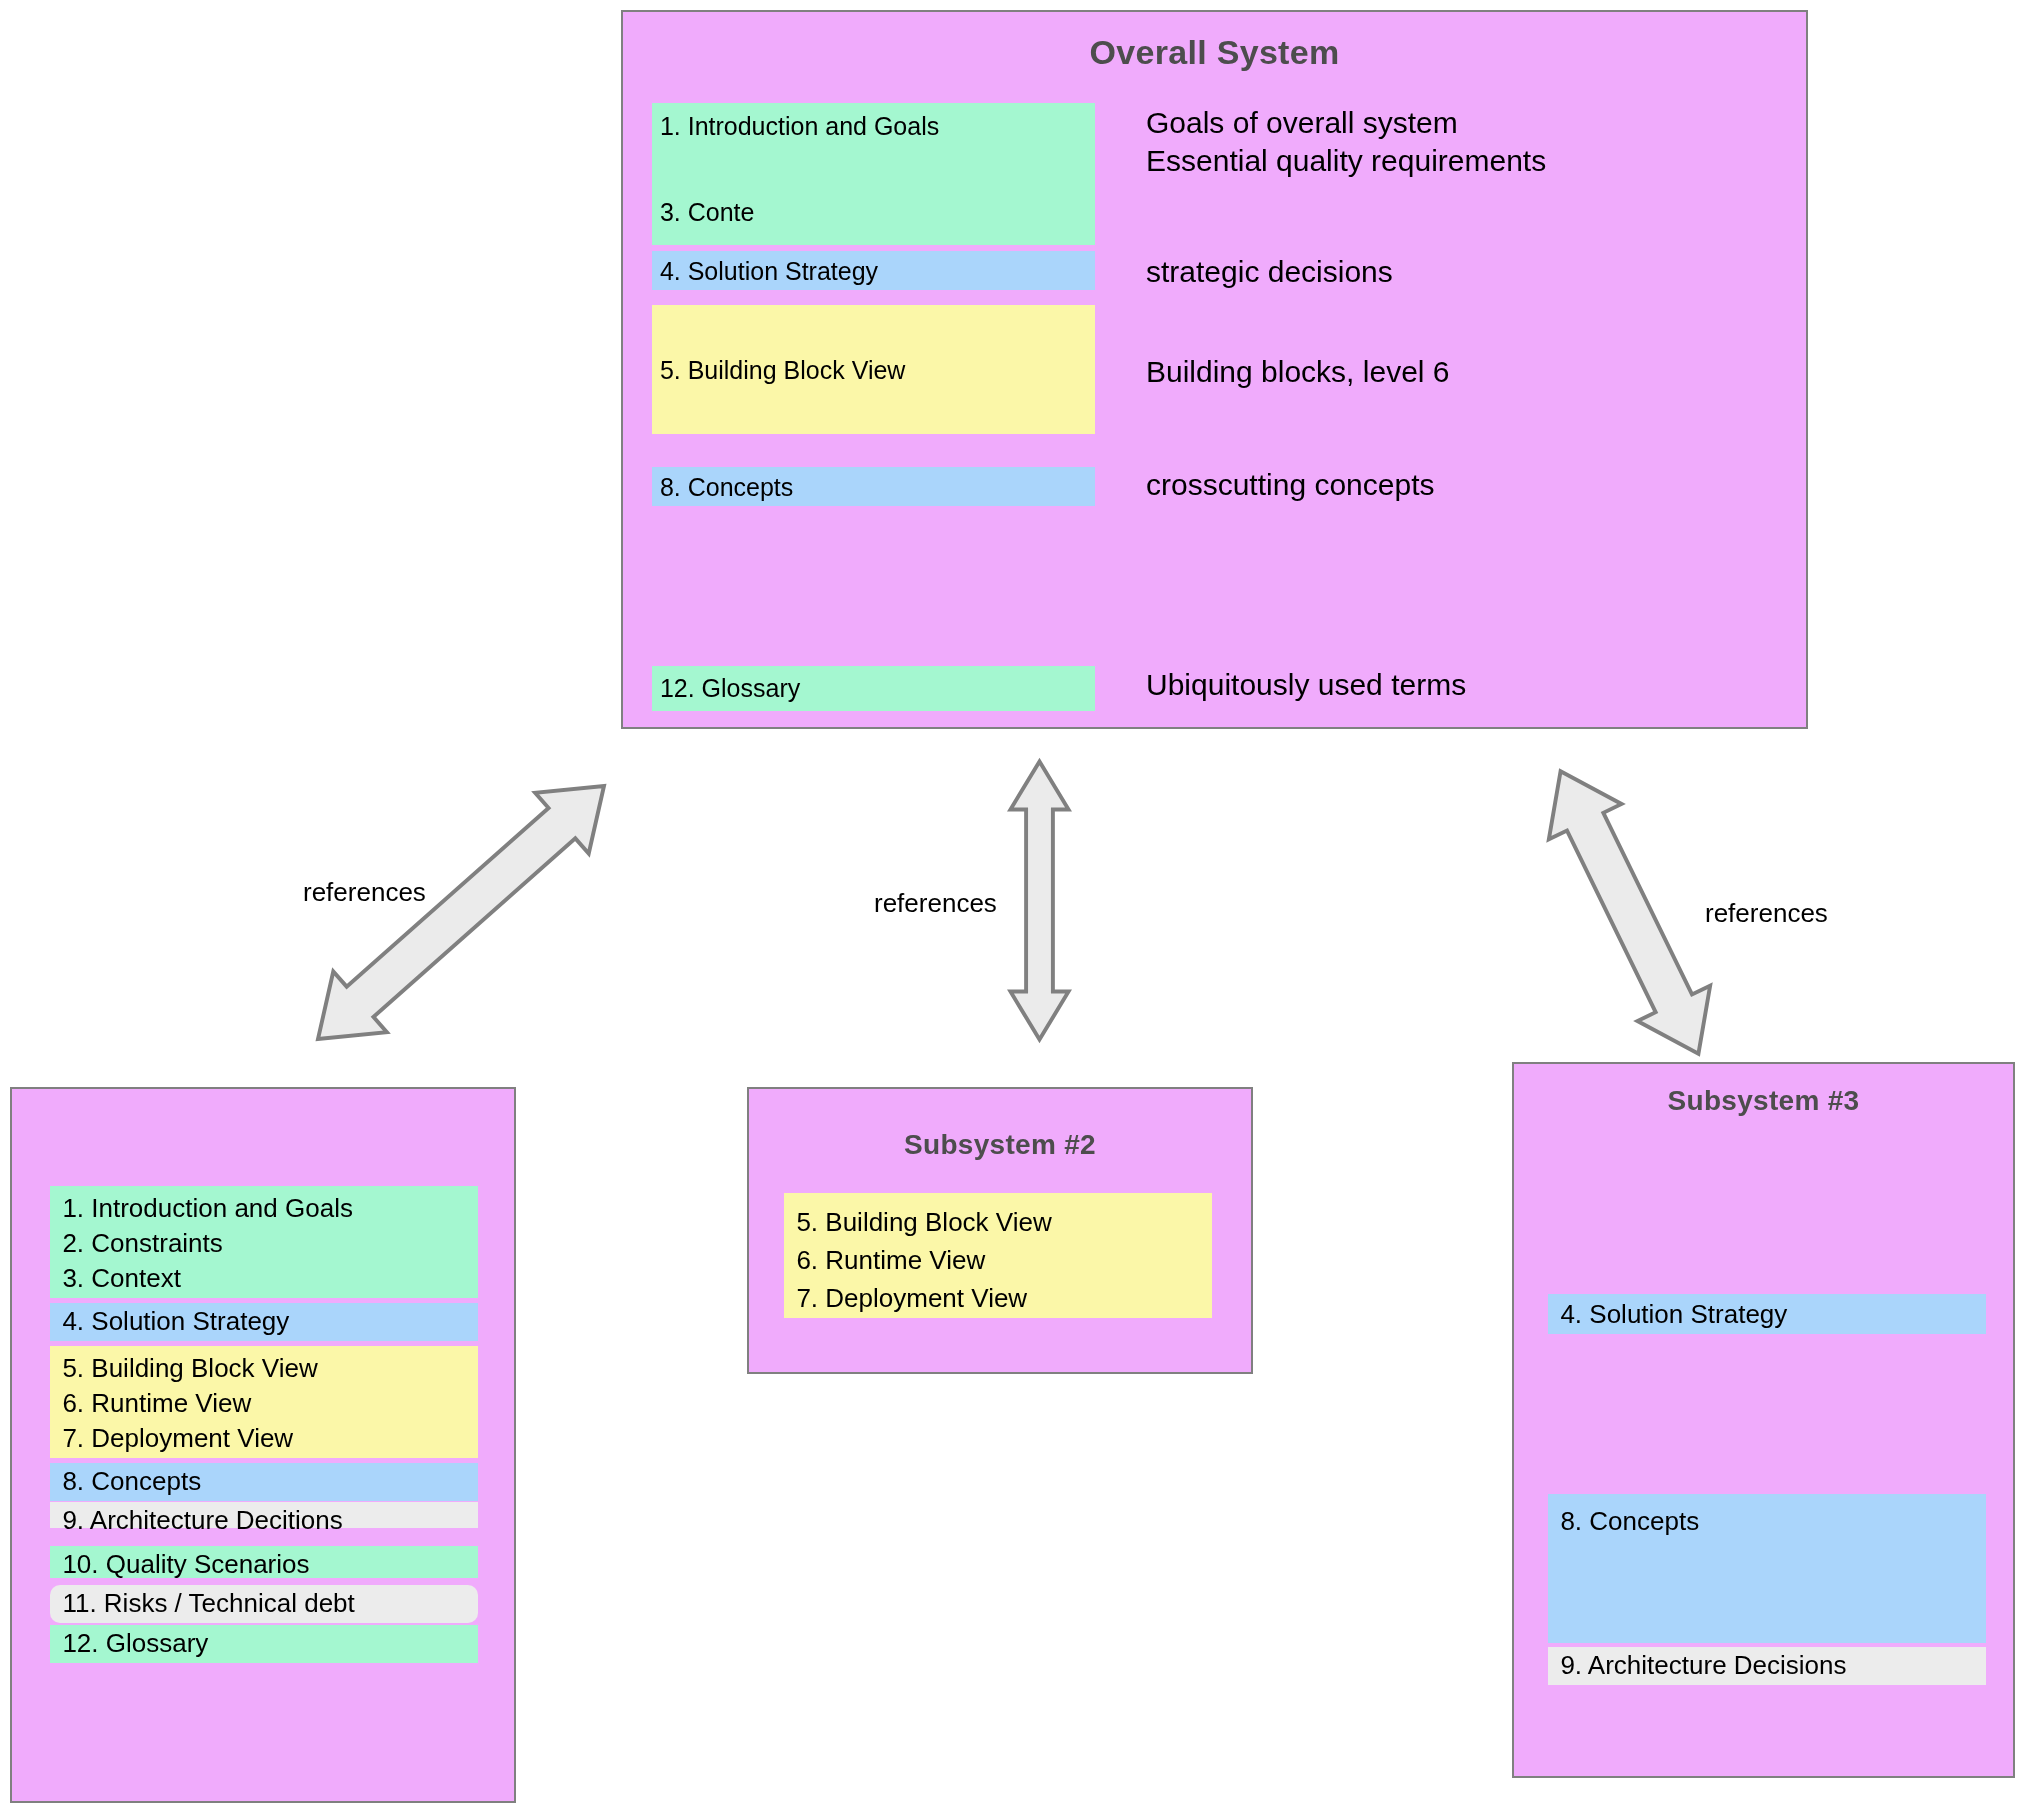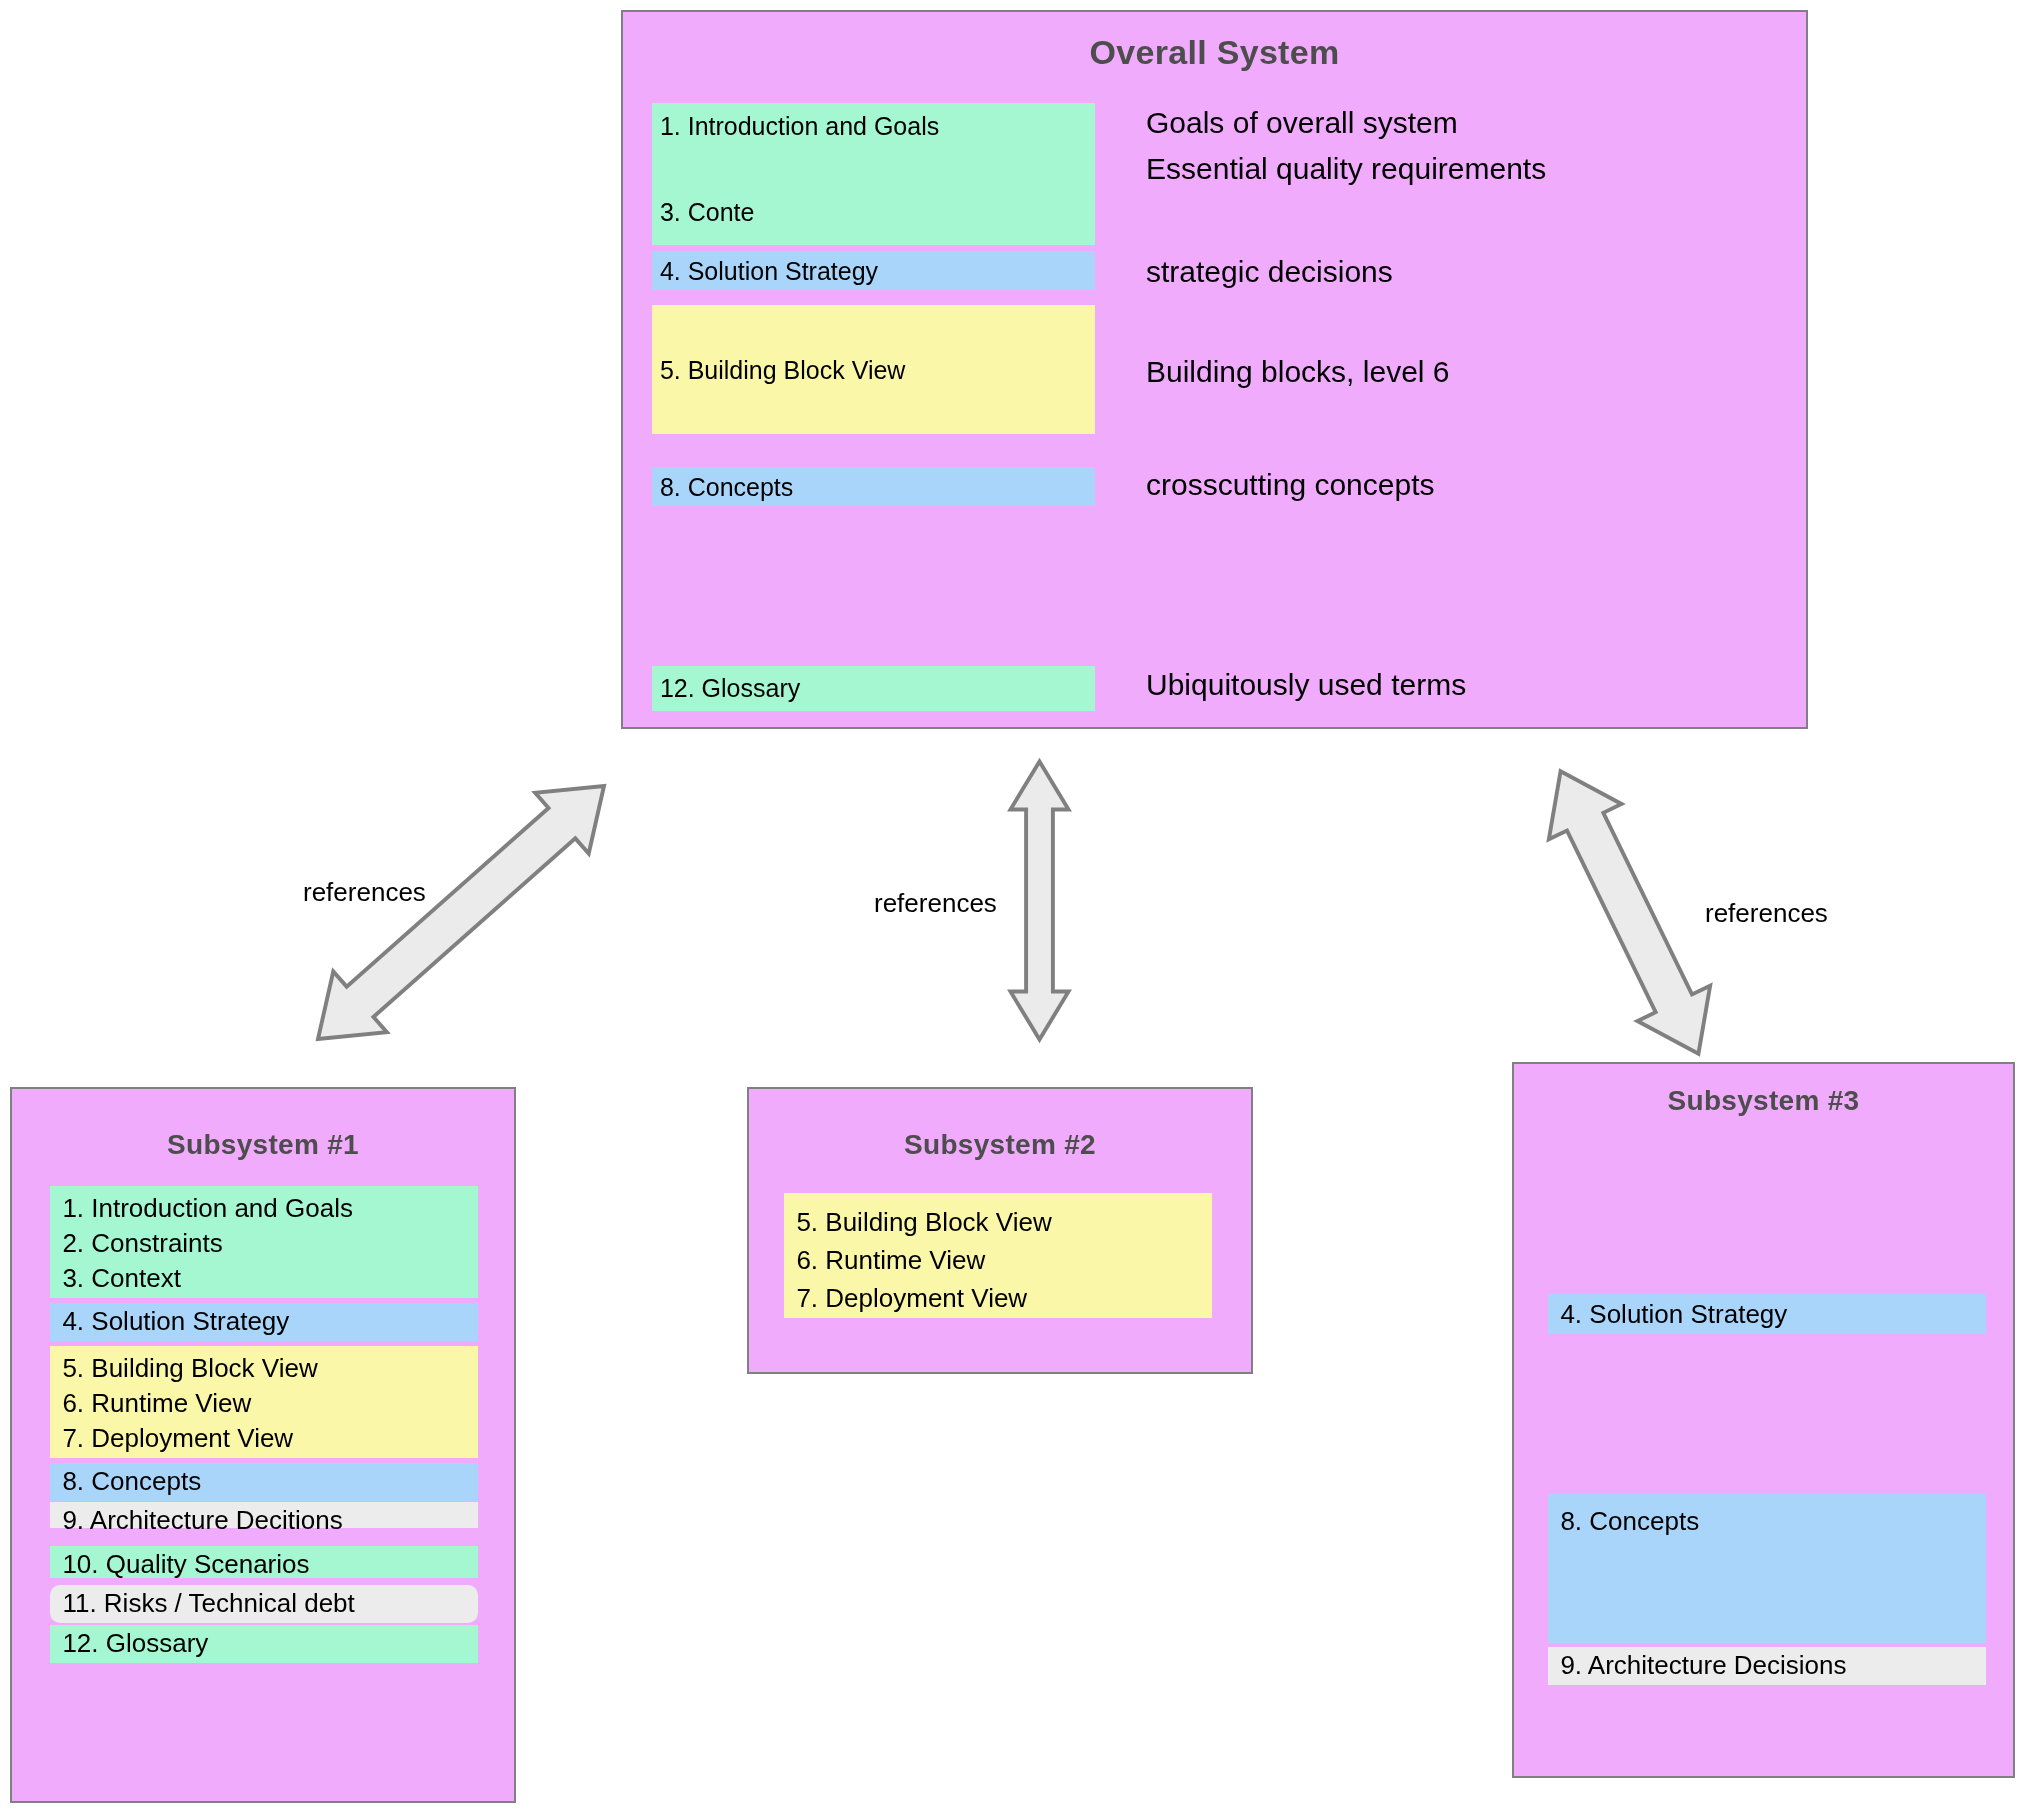--- a/index.html
+++ b/index.html
@@ -90,21 +90,21 @@
 
     <div class="chip" style="left:29px; top:455px; width:443px; height:39px; background:#aad5fb; padding:5.6px 0 0 7.9px;">
       <div class="line" style="font-size:25px; line-height:28px;">8. Concepts</div>
     </div>
 
     <div class="chip" style="left:29px; top:654px; width:443px; height:45px; background:#a4f7d0; padding:7.9px 0 0 7.9px;">
       <div class="line" style="font-size:25px; line-height:28px;">12. Glossary</div>
     </div>
 
     <div class="note" style="left:523px; top:94px; font-size:30px;">Goals of overall system</div>
-    <div class="note" style="left:523px; top:140px; font-size:30px;">Essential quality requirements</div>
+    <div class="note" style="left:523px; top:132px; font-size:30px;">Essential quality requirements</div>
     <div class="note" style="left:523px; top:243px; font-size:30px;">strategic decisions</div>
     <div class="note" style="left:523px; top:343px; font-size:30px;">Building blocks, level 6</div>
     <div class="note" style="left:523px; top:456px; font-size:30px;">crosscutting concepts</div>
     <div class="note" style="left:523px; top:656px; font-size:30px;">Ubiquitously used terms</div>
   </div>
 
   <div class="arrowwrap" style="left:242px; top:730px; width:438px; height:365px;">
     <svg width="438" height="365" viewBox="0 0 780 650">
 
       <g transform="translate(390,325) rotate(-41.5) translate(-390,-325)">
@@ -152,21 +152,20 @@
                  L 460,361
                  L 100,361
                  L 100,397 Z" fill="#ebebeb" stroke="#808080" stroke-width="7" stroke-linejoin="miter"></path>
       </g>
     </svg>
   </div>
   <div class="edge-label" style="left:1705px; top:898px; font-size:26px;">references</div>
 
   <div class="sysbox" style="left:10px; top:1087px; width:506px; height:716px;">
 
-    <div class="box-title" style="top:40px; font-size:28px;">Subsystem #1</div>
 
     <div class="chip" style="left:38px; top:97px; width:428px; height:112px; background:#a4f7d0; padding:4.5px 0 0 12.4px;">
       <div class="line" style="font-size:26px; line-height:35px;">1. Introduction and Goals</div>
       <div class="line" style="font-size:26px; line-height:35px;">2. Constraints</div>
       <div class="line" style="font-size:26px; line-height:35px;">3. Context</div>
     </div>
 
     <div class="chip" style="left:38px; top:214px; width:428px; height:38px; background:#aad5fb; padding:2.2px 0 0 12.4px;">
       <div class="line" style="font-size:26px; line-height:33px;">4. Solution Strategy</div>
     </div>

